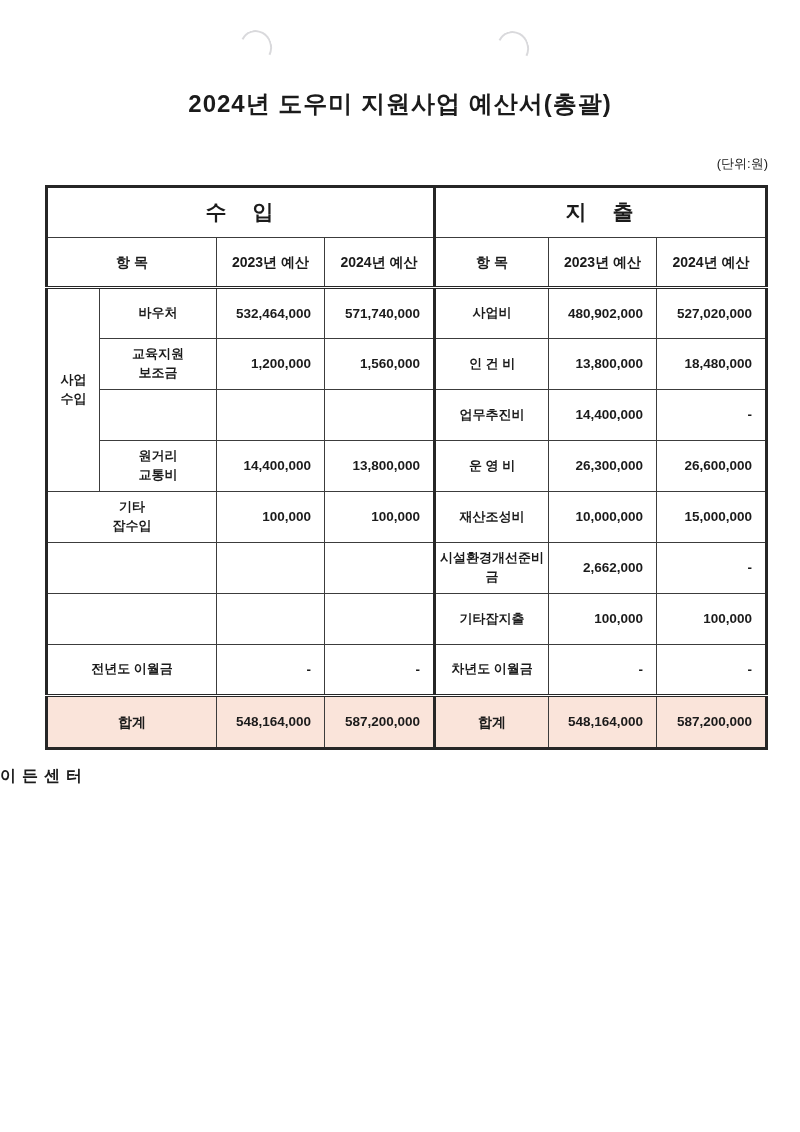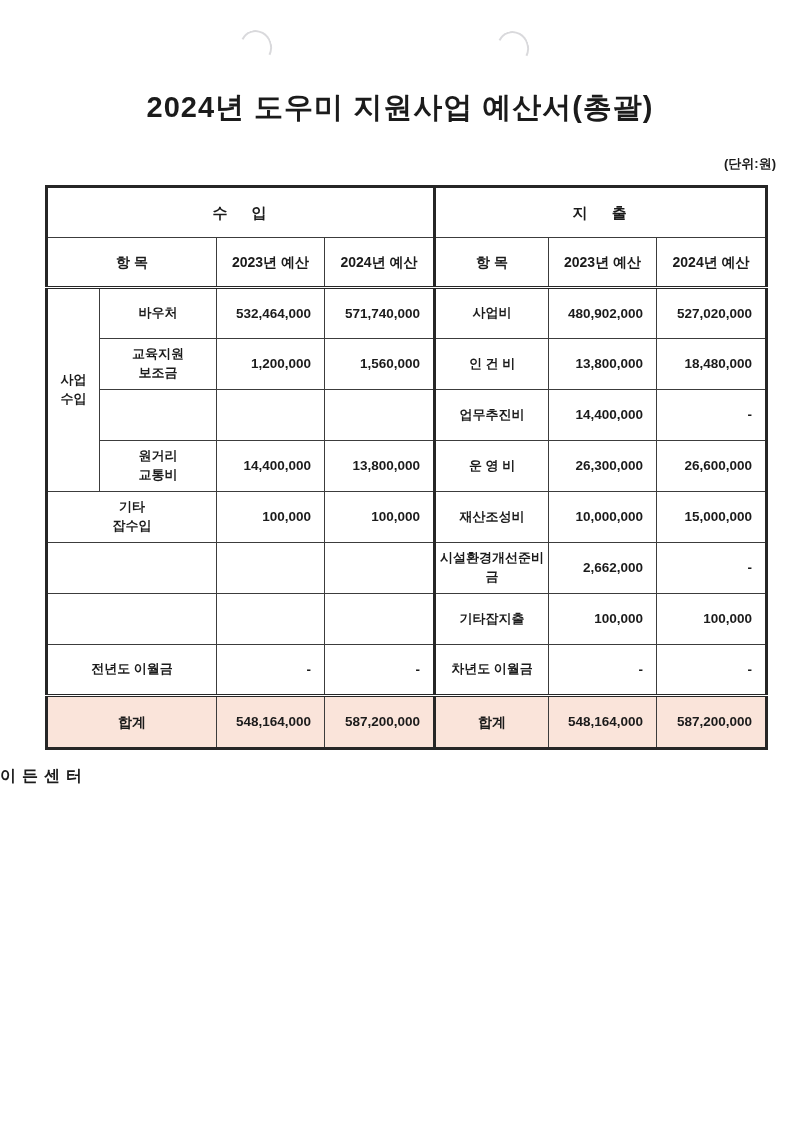--- a/index.html
+++ b/index.html
@@ -17,26 +17,26 @@
     border:2px solid #c6c6ca;
     border-radius:50%;
     border-bottom-color:transparent;
     border-left-color:transparent;
     opacity:.65;
     transform:rotate(-18deg);
   }
   .doc-title{
     position:absolute;top:88px;left:0;width:100%;
     text-align:center;
-    font-size:29px;font-weight:800;
+    font-size:24px;font-weight:800;
     letter-spacing:1px;
   }
   .unit-note{
-    position:absolute;top:155px;right:24px;
-    font-size:13px;font-weight:700;
+    position:absolute;top:155px;right:32px;
+    font-size:13px;font-weight:400;
   }
   table.budget{
     position:absolute;left:45px;top:185px;
     width:720px;
     table-layout:fixed;
     border-collapse:collapse;
     border:3px solid #262626;
   }
   td{
     border:1px solid #3c3c3c;
@@ -45,21 +45,21 @@
     font-size:13px;font-weight:700;
     line-height:1.45;
     padding:0;
     white-space:pre-line;
     overflow:hidden;
   }
   tr.sec{height:51px;}
   tr.hdr{height:50px;padding-left:36px;}
   tr.dat{height:51px;}
   tr.tot{height:53px;}
-  tr.sec td{font-size:15px;word-spacing:16px;letter-spacing:2px;}
+  tr.sec td{font-size:21px;word-spacing:16px;letter-spacing:2px;}
   tr.hdr td{font-size:14px;border-bottom:3px double #262626;}
   td.num{text-align:right;padding-right:13px;font-size:13.5px;}
   td.mid{border-left:3px solid #262626;}
   tr.tot td{background:#fae4da;border-top:3px double #262626;font-size:14px;margin-left:22px;}
   tr.tot td.num{font-size:13.5px;}
   .doc-footer{
     position:absolute;top:766px;left:0;width:100%;
     text-align:left;
     font-size:16px;font-weight:800;
     letter-spacing:6px;

